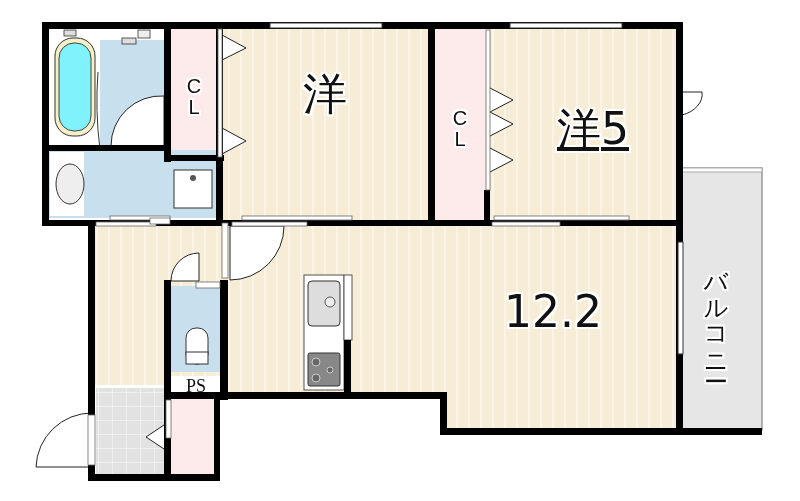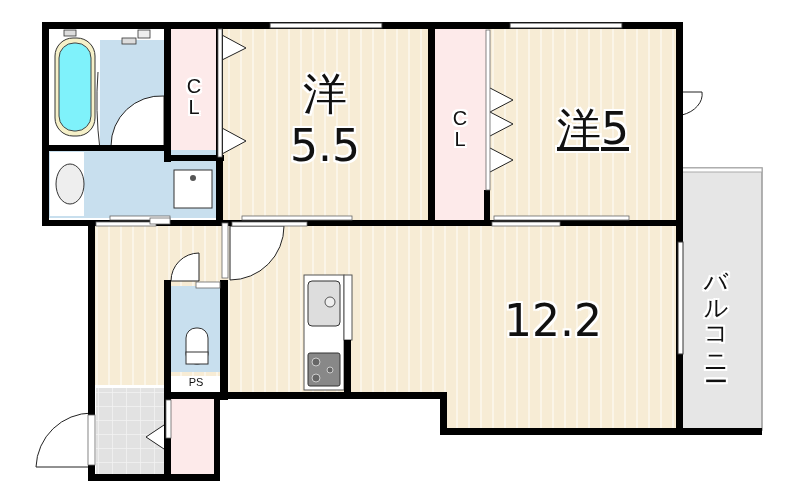--- a/index.html
+++ b/index.html
@@ -5,21 +5,21 @@
     html, body { margin: 0; padding: 0; background: #ffffff; }
     body { width: 800px; height: 501px; overflow: hidden; position: relative; font-family: "DejaVu Sans", sans-serif; }
     svg { position: absolute; left: 0; top: 0; }
     .lbl {
       position: absolute; color: #111; text-align: center; line-height: 1;
       text-shadow: 2px 0 #fff, -2px 0 #fff, 0 2px #fff, 0 -2px #fff, 2px 2px #fff, -2px -2px #fff, 2px -2px #fff, -2px 2px #fff;
       font-family: "DejaVu Sans", sans-serif;
     }
     .big { font-size: 44px; }
     .cl { font-size: 20px; font-family: "Liberation Sans", sans-serif; line-height: 1.05; }
-    .ps { font-size: 11px; font-family: Liberation Sans, sans-serif; text-shadow: none; }
+    .ps { font-size: 18px; font-family: Liberation Serif, serif; text-shadow: none; }
     .vert { writing-mode: vertical-rl; font-size: 24px; letter-spacing: 1px; }
   </style>
 </head>
 <body>
 
 <svg width="800" height="501" viewBox="0 0 800 501">
   <defs>
     <pattern id="stripes" width="12" height="10" patternUnits="userSpaceOnUse">
       <rect width="12" height="10" fill="#f7ecd5"></rect>
       <rect x="0" width="2" height="10" fill="#fbf5e8"></rect>
@@ -129,29 +129,28 @@
     <rect x="166" y="400" width="5" height="38"></rect>
     <rect x="486" y="30" width="4" height="160"></rect>
     <rect x="218" y="29" width="4" height="128"></rect>
     <rect x="222" y="223" width="6" height="55"></rect>
     <rect x="196" y="282" width="24" height="6"></rect>
   </g>
 </svg>
 
 <div class="lbl big" style="left:285px;top:72px;width:80px;">
   <div>洋</div>
-  <div style="margin-top:8px;">5.5</div>
 </div>
 
 <div class="lbl big" style="left:538px;top:107px;width:110px;white-space:nowrap;text-decoration:underline;">
   <span>洋</span><span>5</span>
 </div>
 
 <div class="lbl big" style="left:488px;top:282px;width:130px;">
-  <div style="margin-top:17px;">12.2</div>
+  <div style="margin-top:8px;">12.2</div>
 </div>
 
 <div class="lbl cl" style="left:182px;top:76px;width:24px;">
   <div>C</div>
   <div>L</div>
 </div>
 
 <div class="lbl cl" style="left:448px;top:108px;width:24px;">
   <div>C</div>
   <div>L</div>

